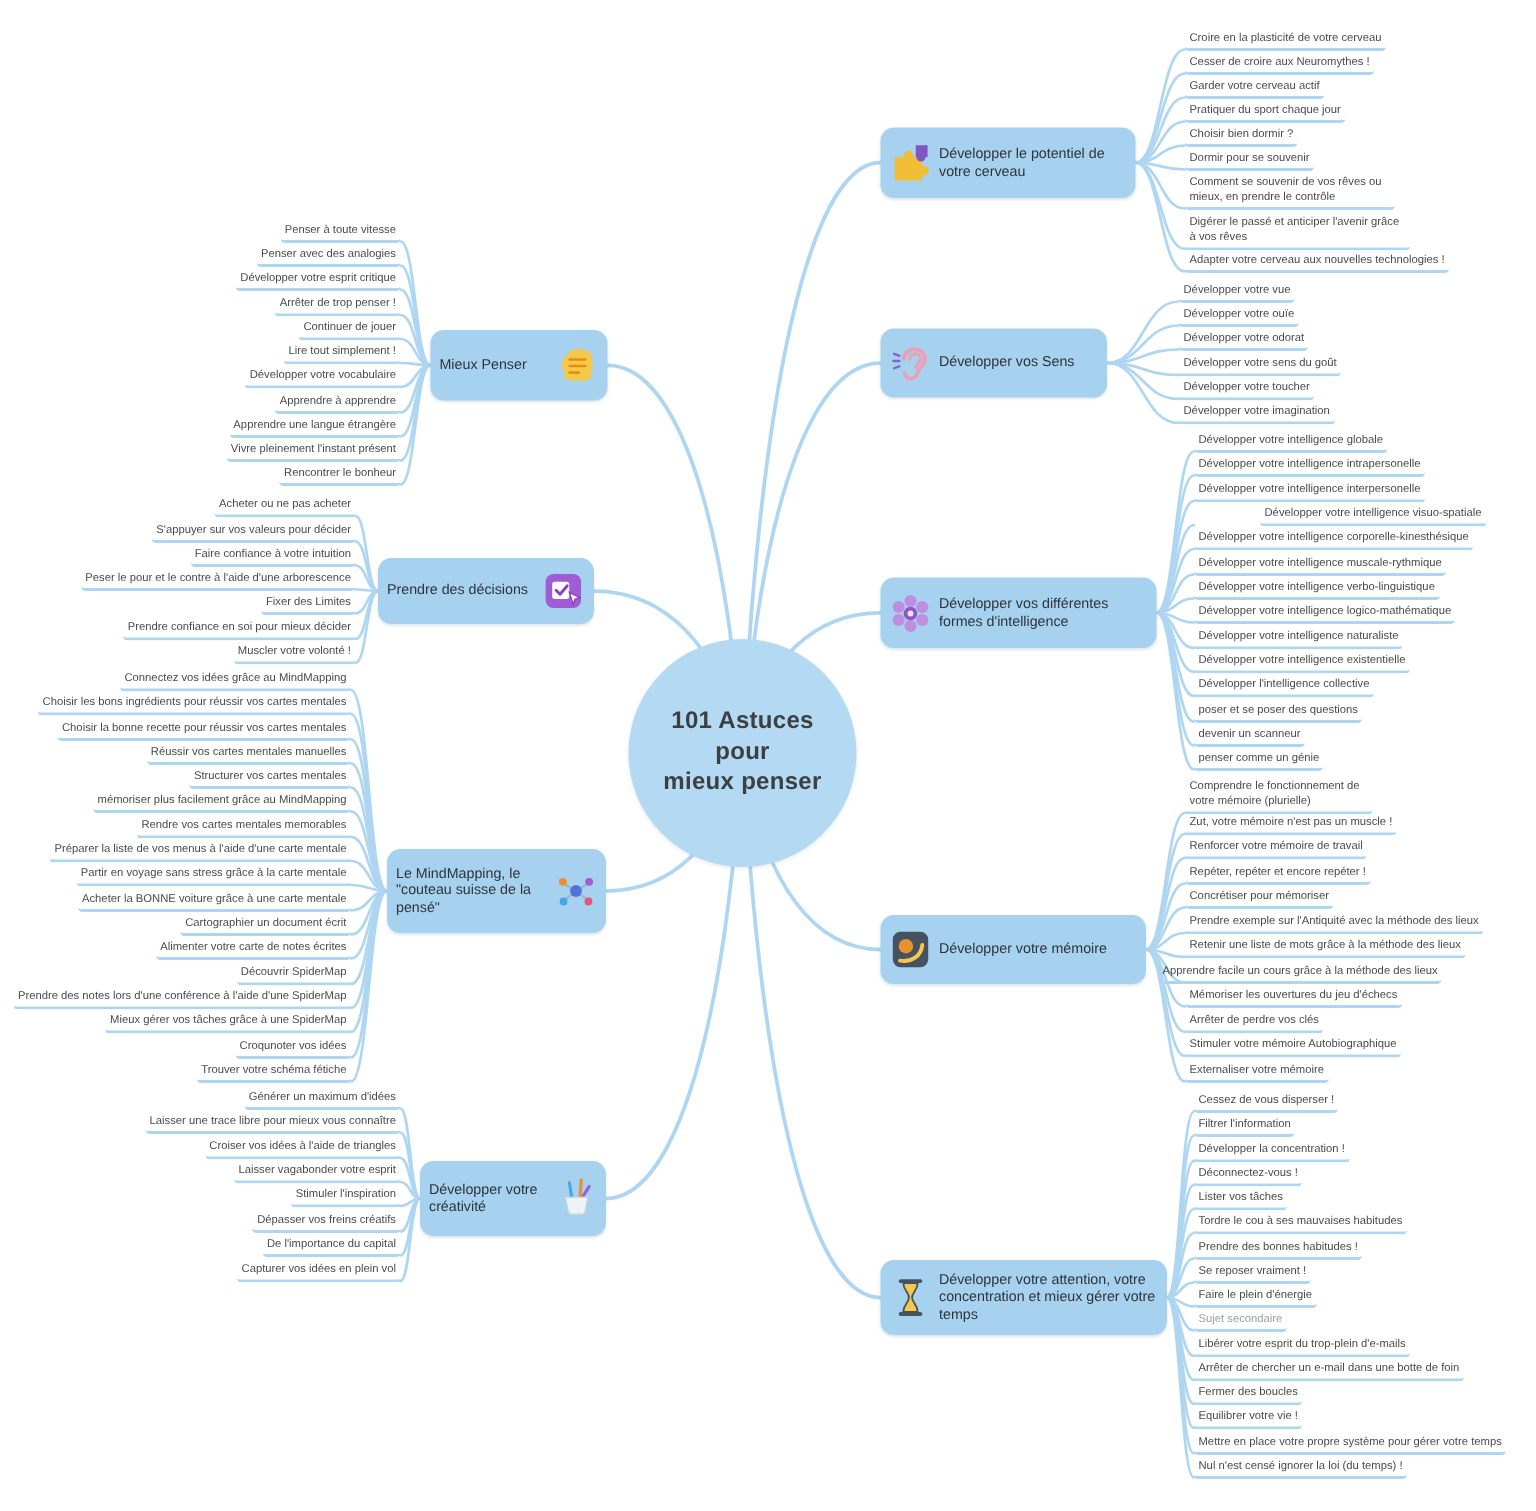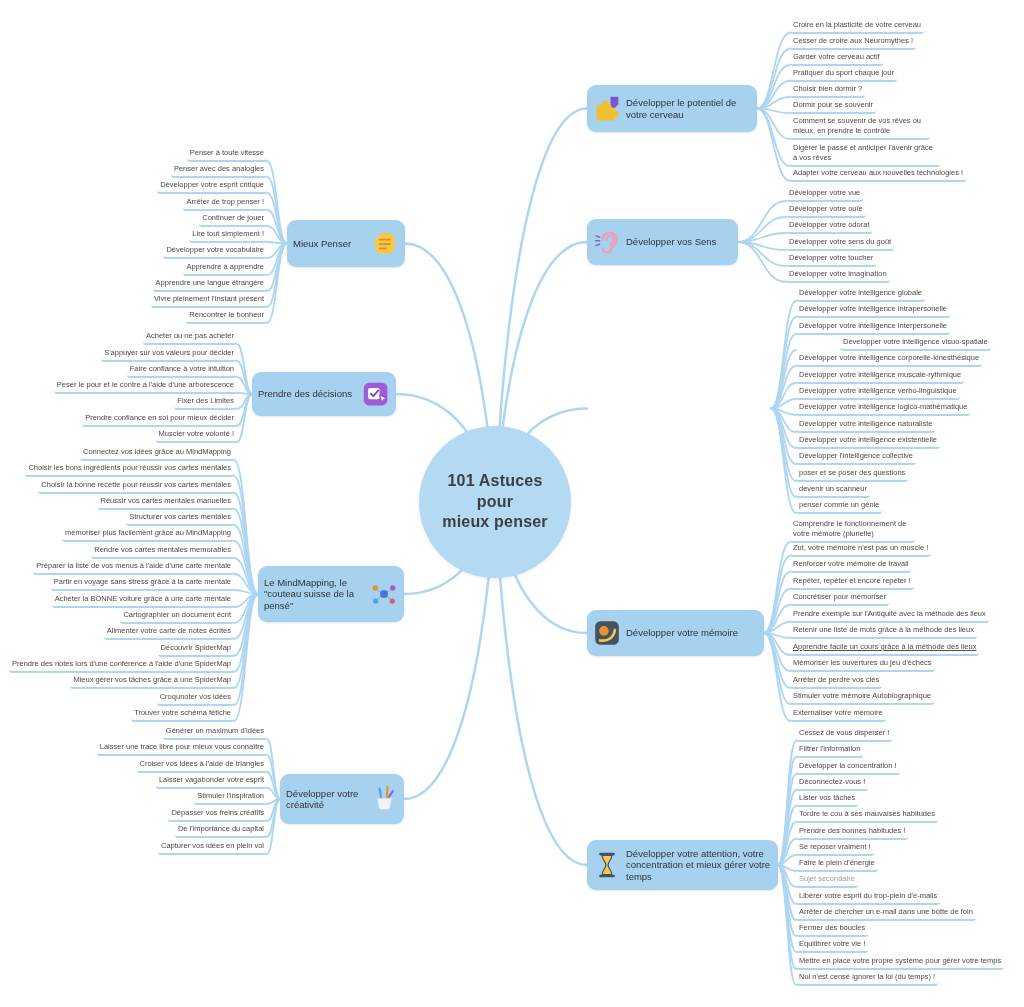--- a/index.html
+++ b/index.html
@@ -277,20 +277,37 @@
         </svg>
       </span>
       <span class="blabel">Développer vos Sens</span>
     </div>
     <div class="leaf" style="left: 786px; top: 187px;">Développer votre vue</div>
     <div class="leaf" style="left: 786px; top: 203px;">Développer votre ouïe</div>
     <div class="leaf" style="left: 786px; top: 219px;">Développer votre odorat</div>
     <div class="leaf" style="left: 786px; top: 236px;">Développer votre sens du goût</div>
     <div class="leaf" style="left: 786px; top: 252px;">Développer votre toucher</div>
     <div class="leaf" style="left: 786px; top: 268px;">Développer votre imagination</div>
+    <div class="branch-node" style="left: 587px; top: 385px; width: 184px; height: 47px;">
+      <span class="icon">
+        <svg viewBox="0 0 32 32">
+          <g fill="#c08ee0">
+            <circle cx="16" cy="6.5" r="4.6"></circle>
+            <circle cx="25" cy="11" r="4.6"></circle>
+            <circle cx="25" cy="21" r="4.6"></circle>
+            <circle cx="16" cy="25.5" r="4.6"></circle>
+            <circle cx="7" cy="21" r="4.6"></circle>
+            <circle cx="7" cy="11" r="4.6"></circle>
+          </g>
+          <circle cx="16" cy="16" r="5.2" fill="#9157c8"></circle>
+          <circle cx="16" cy="16" r="2.2" fill="#ffffff" opacity="0.85"></circle>
+        </svg>
+      </span>
+      <span class="blabel">Développer vos différentes formes d'intelligence</span>
+    </div>
     <div class="leaf" style="left: 796px; top: 287px;">Développer votre intelligence globale</div>
     <div class="leaf" style="left: 796px; top: 303px;">Développer votre intelligence intrapersonelle</div>
     <div class="leaf" style="left: 796px; top: 320px;">Développer votre intelligence interpersonelle</div>
     <div class="leaf" style="left: 796px; top: 336px; margin-left: 44px;">Développer votre intelligence visuo-spatiale</div>
     <div class="leaf" style="left: 796px; top: 352px;">Développer votre intelligence corporelle-kinesthésique</div>
     <div class="leaf" style="left: 796px; top: 369px;">Développer votre intelligence muscale-rythmique</div>
     <div class="leaf" style="left: 796px; top: 385px;">Développer votre intelligence verbo-linguistique</div>
     <div class="leaf" style="left: 796px; top: 401px;">Développer votre intelligence logico-mathématique</div>
     <div class="leaf" style="left: 796px; top: 418px;">Développer votre intelligence naturaliste</div>
     <div class="leaf" style="left: 796px; top: 434px;">Développer votre intelligence existentielle</div>
@@ -308,21 +325,21 @@
       </span>
       <span class="blabel">Développer votre mémoire</span>
     </div>
     <div class="leaf wrap" style="width: 125px; left: 790px; top: 518px;">Comprendre le fonctionnement de votre mémoire (plurielle)</div>
     <div class="leaf" style="left: 790px; top: 542px;">Zut, votre mémoire n'est pas un muscle !</div>
     <div class="leaf" style="left: 790px; top: 558px;">Renforcer votre mémoire de travail</div>
     <div class="leaf" style="left: 790px; top: 575px;">Repéter, repéter et encore repéter !</div>
     <div class="leaf" style="left: 790px; top: 591px;">Concrétiser pour mémoriser</div>
     <div class="leaf" style="left: 790px; top: 608px;">Prendre exemple sur l'Antiquité avec la méthode des lieux</div>
     <div class="leaf" style="left: 790px; top: 624px;">Retenir une liste de mots grâce à la méthode des lieux</div>
-    <div class="leaf" style="left: 790px; top: 641px; text-decoration: underline;">Apprendre facile un cours grâce à la méthode des lieux</div>
+    <div class="leaf" style="left: 772px; top: 641px;">Apprendre facile un cours grâce à la méthode des lieux</div>
     <div class="leaf" style="left: 790px; top: 657px;">Mémoriser les ouvertures du jeu d'échecs</div>
     <div class="leaf" style="left: 790px; top: 674px;">Arrêter de perdre vos clés</div>
     <div class="leaf" style="left: 790px; top: 690px;">Stimuler votre mémoire Autobiographique</div>
     <div class="leaf" style="left: 790px; top: 707px;">Externaliser votre mémoire</div>
     <div class="branch-node" style="left: 587px; top: 840px; width: 191px; height: 50px;">
       <span class="icon">
         <svg viewBox="0 0 32 32">
           <path d="M8.5 3.5h15M8.5 28.5h15" stroke="#45525f" stroke-width="3" stroke-linecap="round"></path>
           <path d="M10.5 5c0 5.5 4.3 7 4.3 11s-4.3 5.5-4.3 11h11c0-5.5-4.3-7-4.3-11s4.3-5.5 4.3-11z" fill="#f5c84c" stroke="#45525f" stroke-width="1.4"></path>
         </svg>

